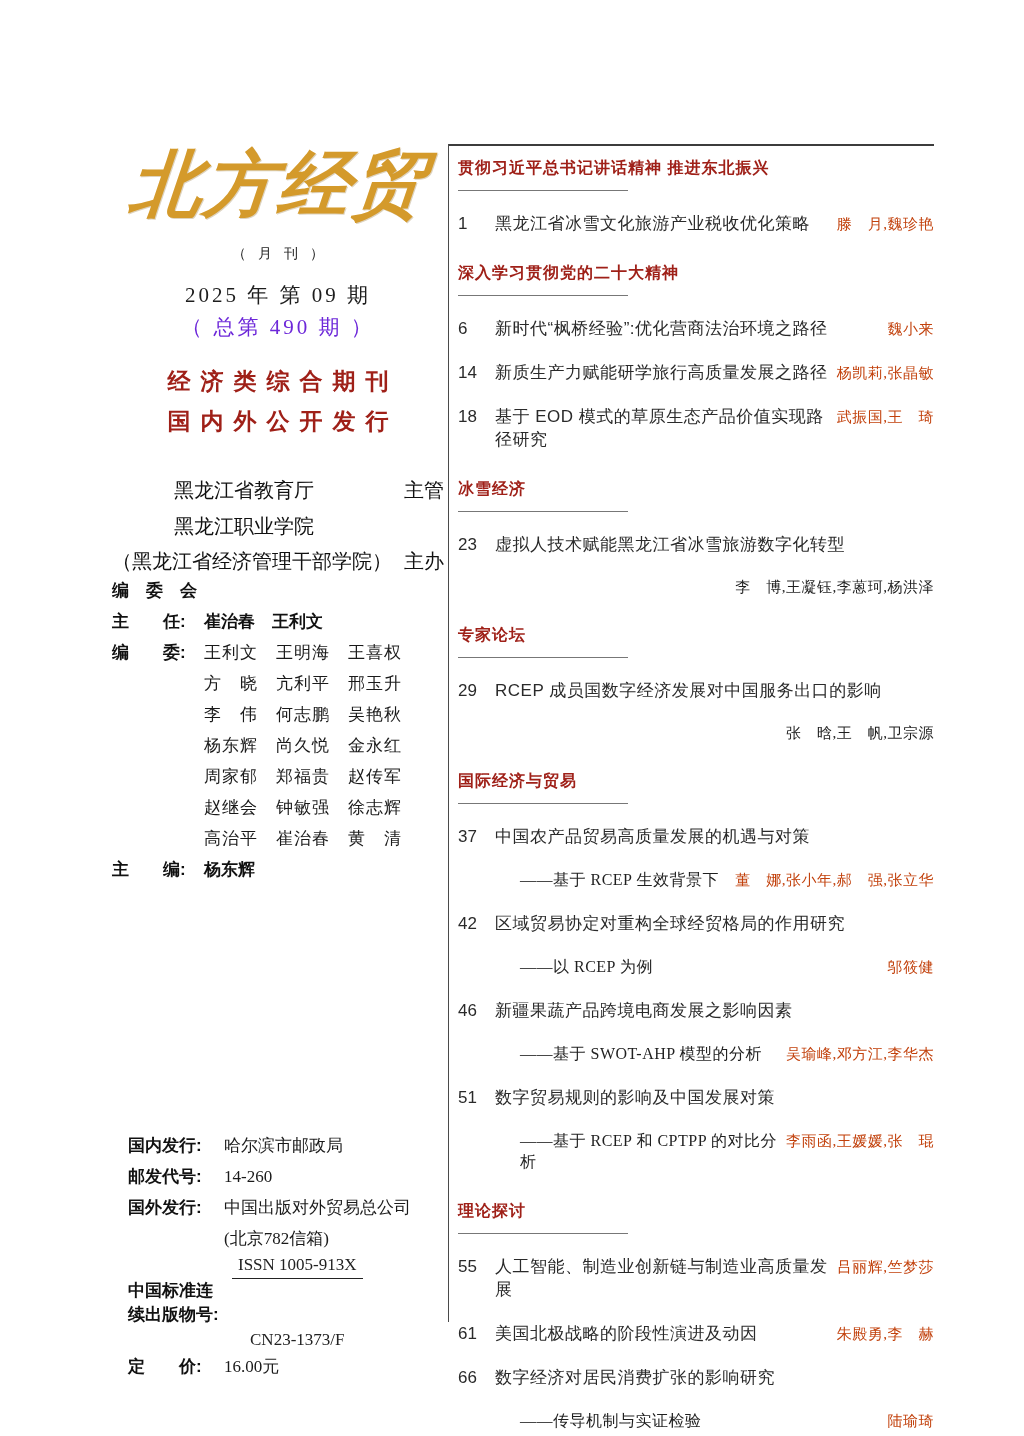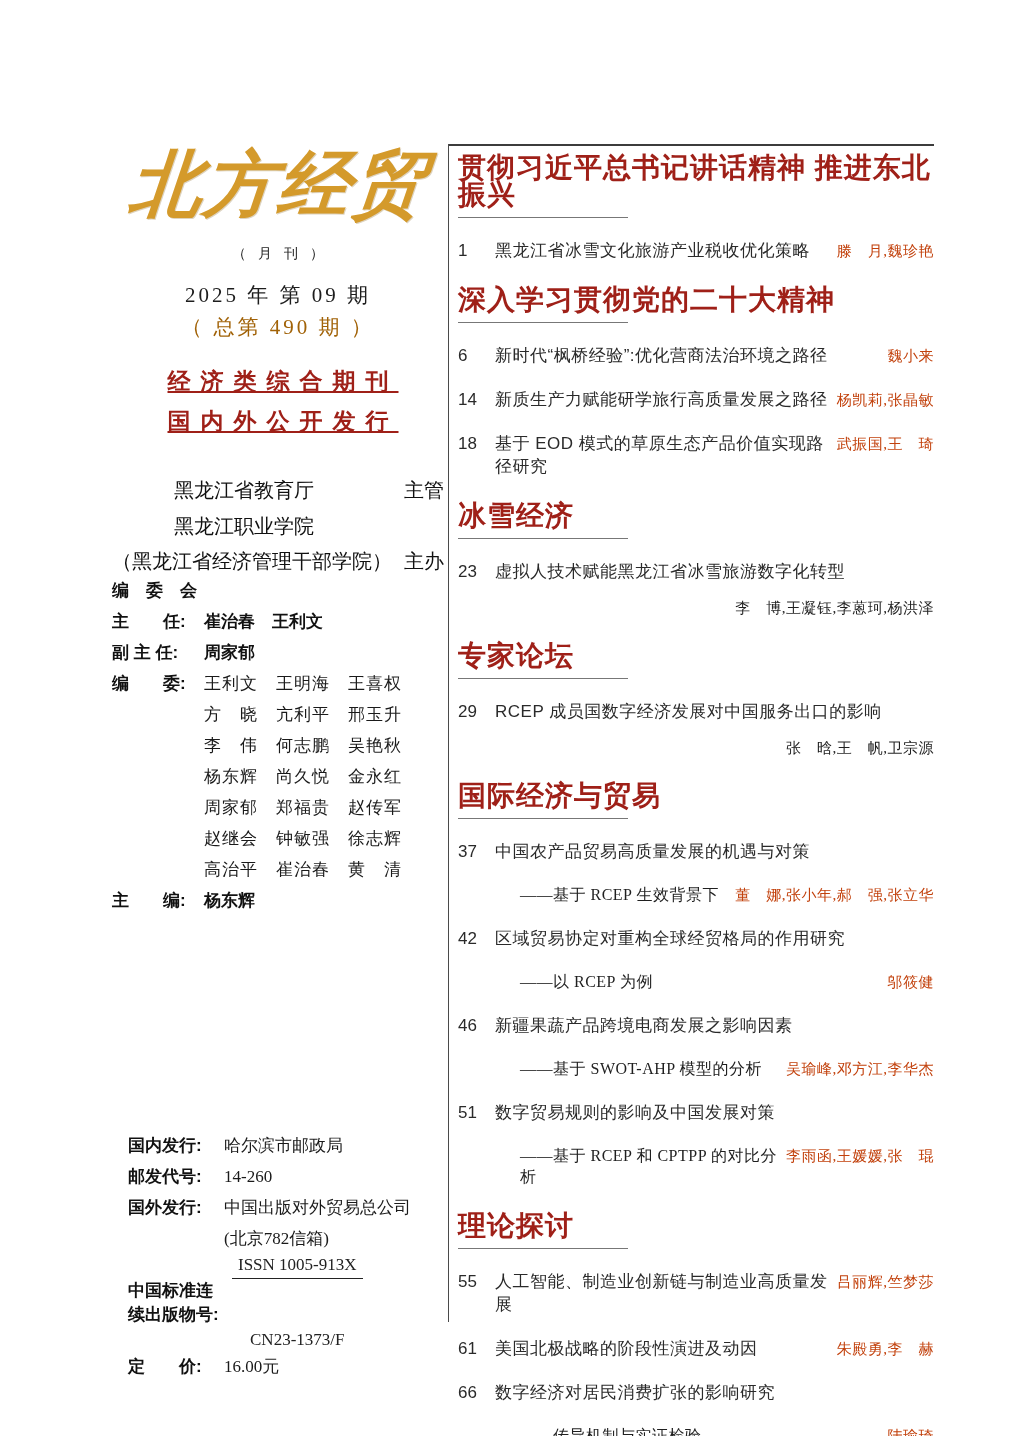--- a/index.html
+++ b/index.html
@@ -33,26 +33,26 @@
     text-indent:12px; color:#1d1d1d;
   }
   .issue-line1 {
     margin-top:16px; text-align:center;
     font-family:"Liberation Serif", serif;
     font-size:21px; line-height:26px; letter-spacing:3px; color:#1d1d1d;
   }
   .issue-line2 {
     margin-top:6px; text-align:center;
     font-family:"Liberation Serif", serif;
-    font-size:21px; line-height:26px; letter-spacing:3px; color:#a16207;
+    font-size:21px; line-height:26px; letter-spacing:3px; color:#6d28d9;
   }
   .tagline {
     text-align:center; font-weight:bold;
     font-size:23px; line-height:30px;
-    letter-spacing:10px; text-indent:10px;text-decoration:underline;
+    letter-spacing:10px; text-indent:10px;
   }
   .tagline.first { margin-top:26px; }
   .tagline.second { margin-top:10px; }
 
   .org-row {
     display:flex; justify-content:space-between;
     font-size:20px; line-height:28px; color:#111;
   }
   .org-row.r1 { margin-top:40px; padding-left:62px; }
   .org-row.r2 { margin-top:8px;  padding-left:62px; }
@@ -74,34 +74,34 @@
   .std-frac .issn { display:block; border-bottom:1.5px solid #222; padding:0 6px 2px; line-height:22px; }
   .std-frac .cn   { display:block; padding-top:2px; line-height:22px;margin-top:48px; }
 
   
   .top-rule { position:absolute; left:448px; top:144px; width:486px; height:2px; background:#3c3c3c; }
   .v-rule   { position:absolute; left:448px; top:144px; width:1px; height:1178px; background:#4a4a4a; }
 
   
   .right-col { position:absolute; left:458px; top:152px; width:476px; }
   .toc-heading {
-    font-size:28px; line-height:27px; font-weight:bold;
+    font-size:16px; line-height:27px; font-weight:bold;
     letter-spacing:1px; margin-top:24px;
   }
   .toc-section:first-child .toc-heading { margin-top:2px; }
   .heading-rule { width:170px; border-top:1px solid #777; margin-top:9px; }
   .entry-row { display:flex; align-items:baseline; margin-top:21px; }
   .entry-num { flex:none; width:37px; font-size:17px; color:#2a2a2a; }
   .entry-title { flex:1; font-size:17px; color:#2a2a2a; letter-spacing:0.5px; padding-right:6px; }
   .entry-authors {
     flex:none; font-family:"Liberation Serif", serif;
     font-size:15px; color:#c2410c; letter-spacing:0.5px; white-space:nowrap;
   }
   .authors-line {
-    margin-top:16px; text-align:right;
+    margin-top:22px; text-align:right;
     font-family:"Liberation Serif", serif;
     font-size:15px; color:#1f1f1f; letter-spacing:0.5px;
   }
   .sub-row { display:flex; align-items:baseline; margin-top:22px; padding-left:62px;justify-content:flex-end; }
   .sub-title {
     flex:1; font-family:"Liberation Serif", serif;
     font-size:16px; color:#1f1f1f; letter-spacing:0.5px; padding-right:6px;
   }
 </style>
 </head>
@@ -127,24 +127,20 @@
     <span>主办</span>
   </div>
 
   <div class="editorial">
     <div class="ed-row">
       <span class="ed-label">编　委　会</span>
     </div>
     <div class="ed-row">
       <span class="ed-label">主　　任:</span>
       <span class="ed-val sans">崔治春　王利文</span>
-    </div>
-    <div class="ed-row">
-      <span class="ed-label">副 主 任:</span>
-      <span class="ed-val sans">周家郁</span>
     </div>
     <div class="ed-row">
       <span class="ed-label">编　　委:</span>
       <span class="ed-val names">王利文　王明海　王喜权</span>
     </div>
     <div class="ed-row">
       <span class="ed-label"></span>
       <span class="ed-val names">方　晓　亢利平　邢玉升</span>
     </div>
     <div class="ed-row">

